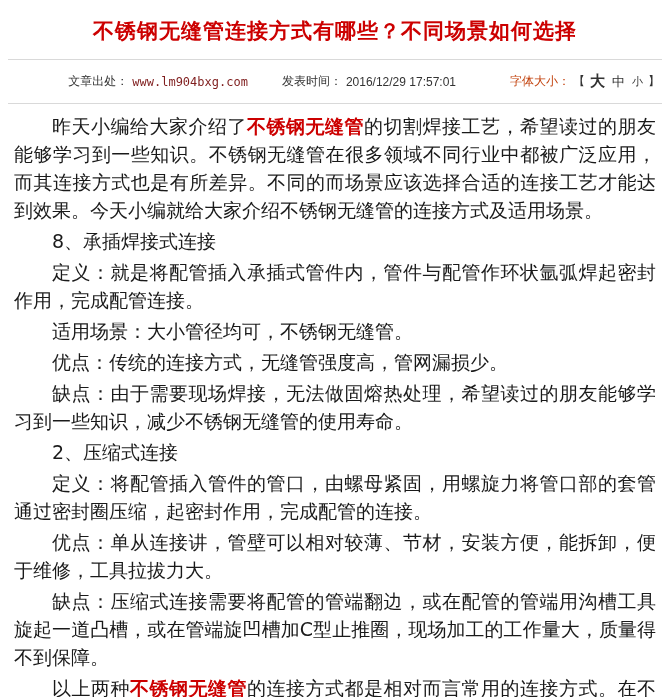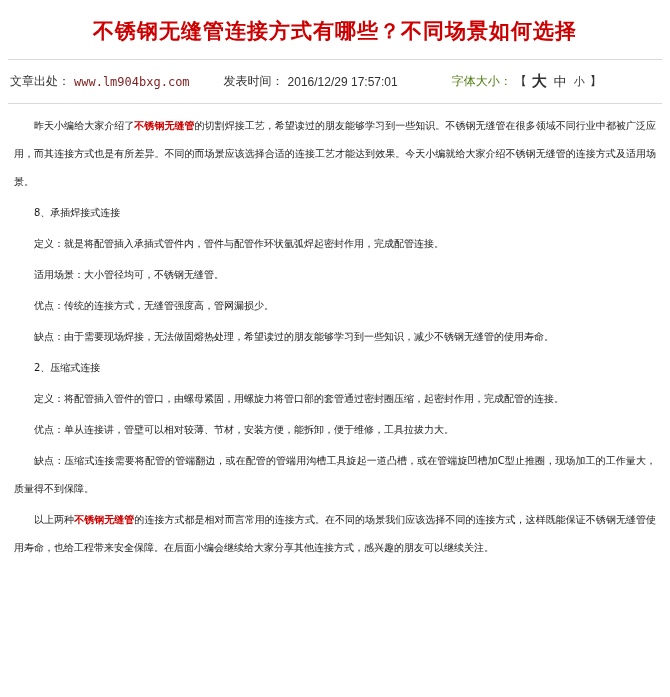--- a/index.html
+++ b/index.html
@@ -31,21 +31,21 @@
   }
   .rule {
     border: none;
     border-top: 1px solid #d9d9d9;
     margin: 0 8px;
     height: 0;
   }
   .meta {
     display: flex;
     align-items: center;
-    justify-content: flex-start;
+    justify-content: flex-end;
     font-size: 12px;
     color: #333333;
     padding: 12px 10px 12px 10px;
     gap: 0px;
   }
   .meta-left {
     display: flex;
     align-items: center;
     gap: 4px;
   }
@@ -60,36 +60,36 @@
   .meta-date-value {
     font-family: Liberation Sans, sans-serif;
     color: #333;
   }
   .meta-right {
     margin-left: 54px;
     display: flex;
     align-items: center;
     gap: 3px;
   }
-  .fontsize-label { color: #4d7c0f; }
+  .fontsize-label { color: #c2410c; }
   .bracket { color: #333; }
   .fs-opt {
     color: #333;
     padding: 0 2px;
     cursor: pointer;
   }
   .fs-opt.big { font-size: 15px; font-weight: bold; }
   .fs-opt.mid { font-size: 13px; }
   .fs-opt.small { font-size: 11px; }
   .body-wrap {
     padding: 8px 14px 0 14px;
   }
   p.para {
     margin: 0 0 3px 0;
-    font-size: 10px;
+    font-size: 19px;
     line-height: 28px;
     text-align: justify;
     text-justify: inter-ideograph;
     color: #1a1a1a;
     text-indent: 2em;
   }
   .hl {
     color: #cc0000;
     font-weight: bold;
   }

